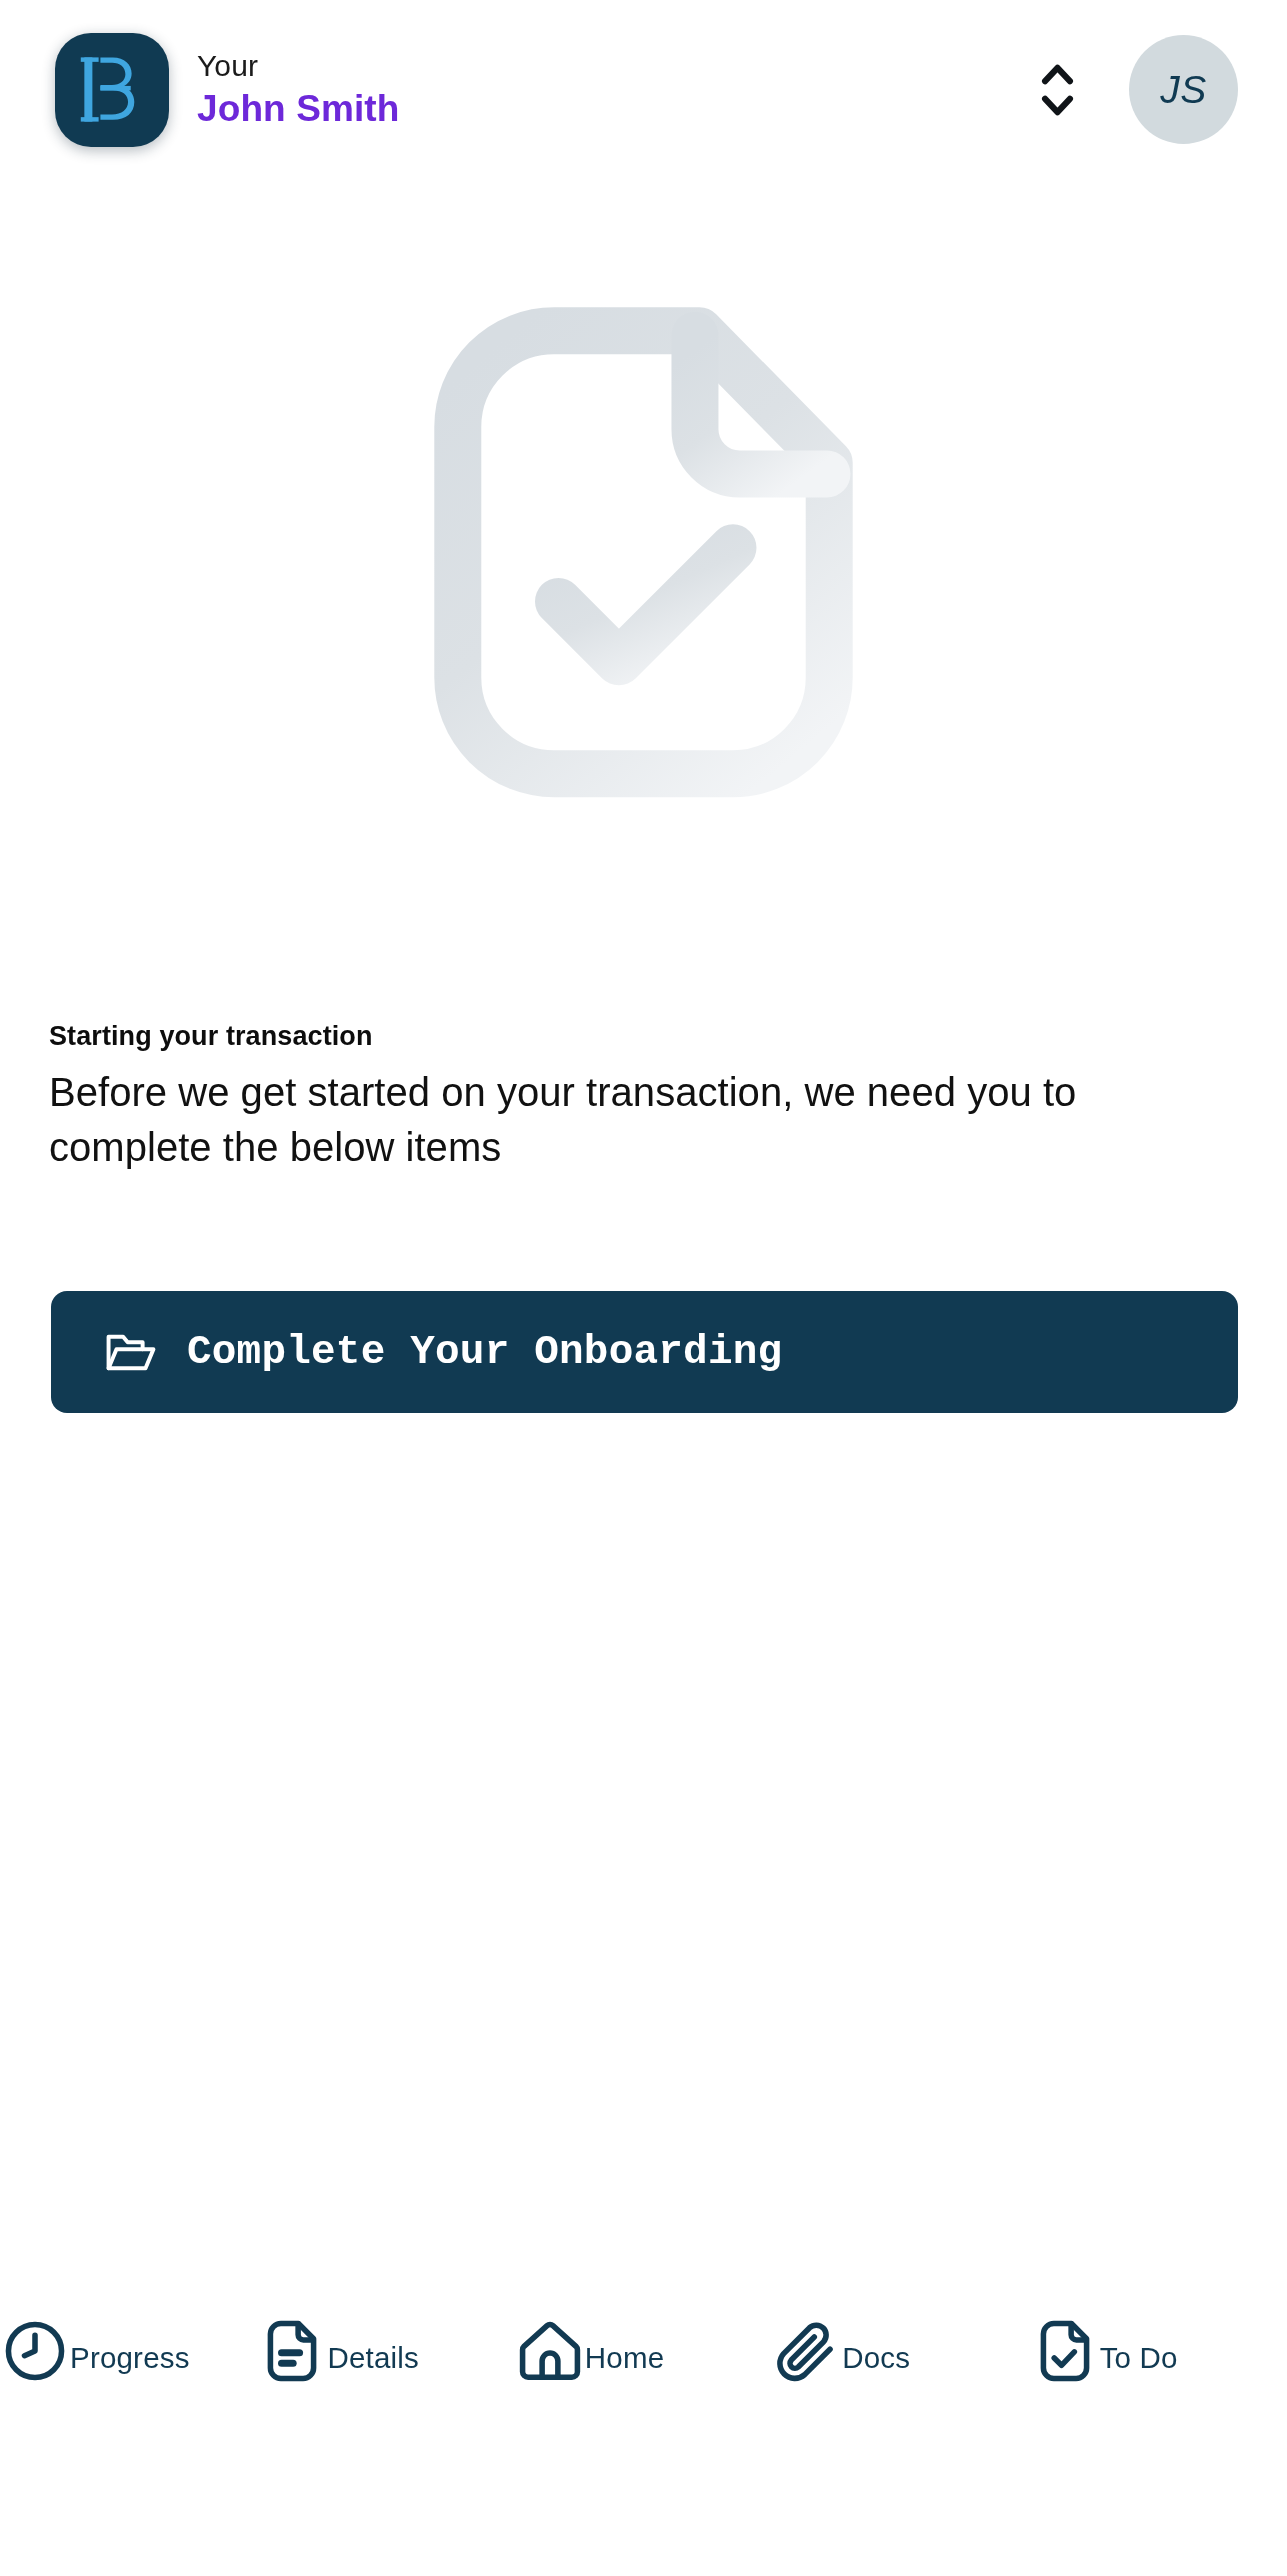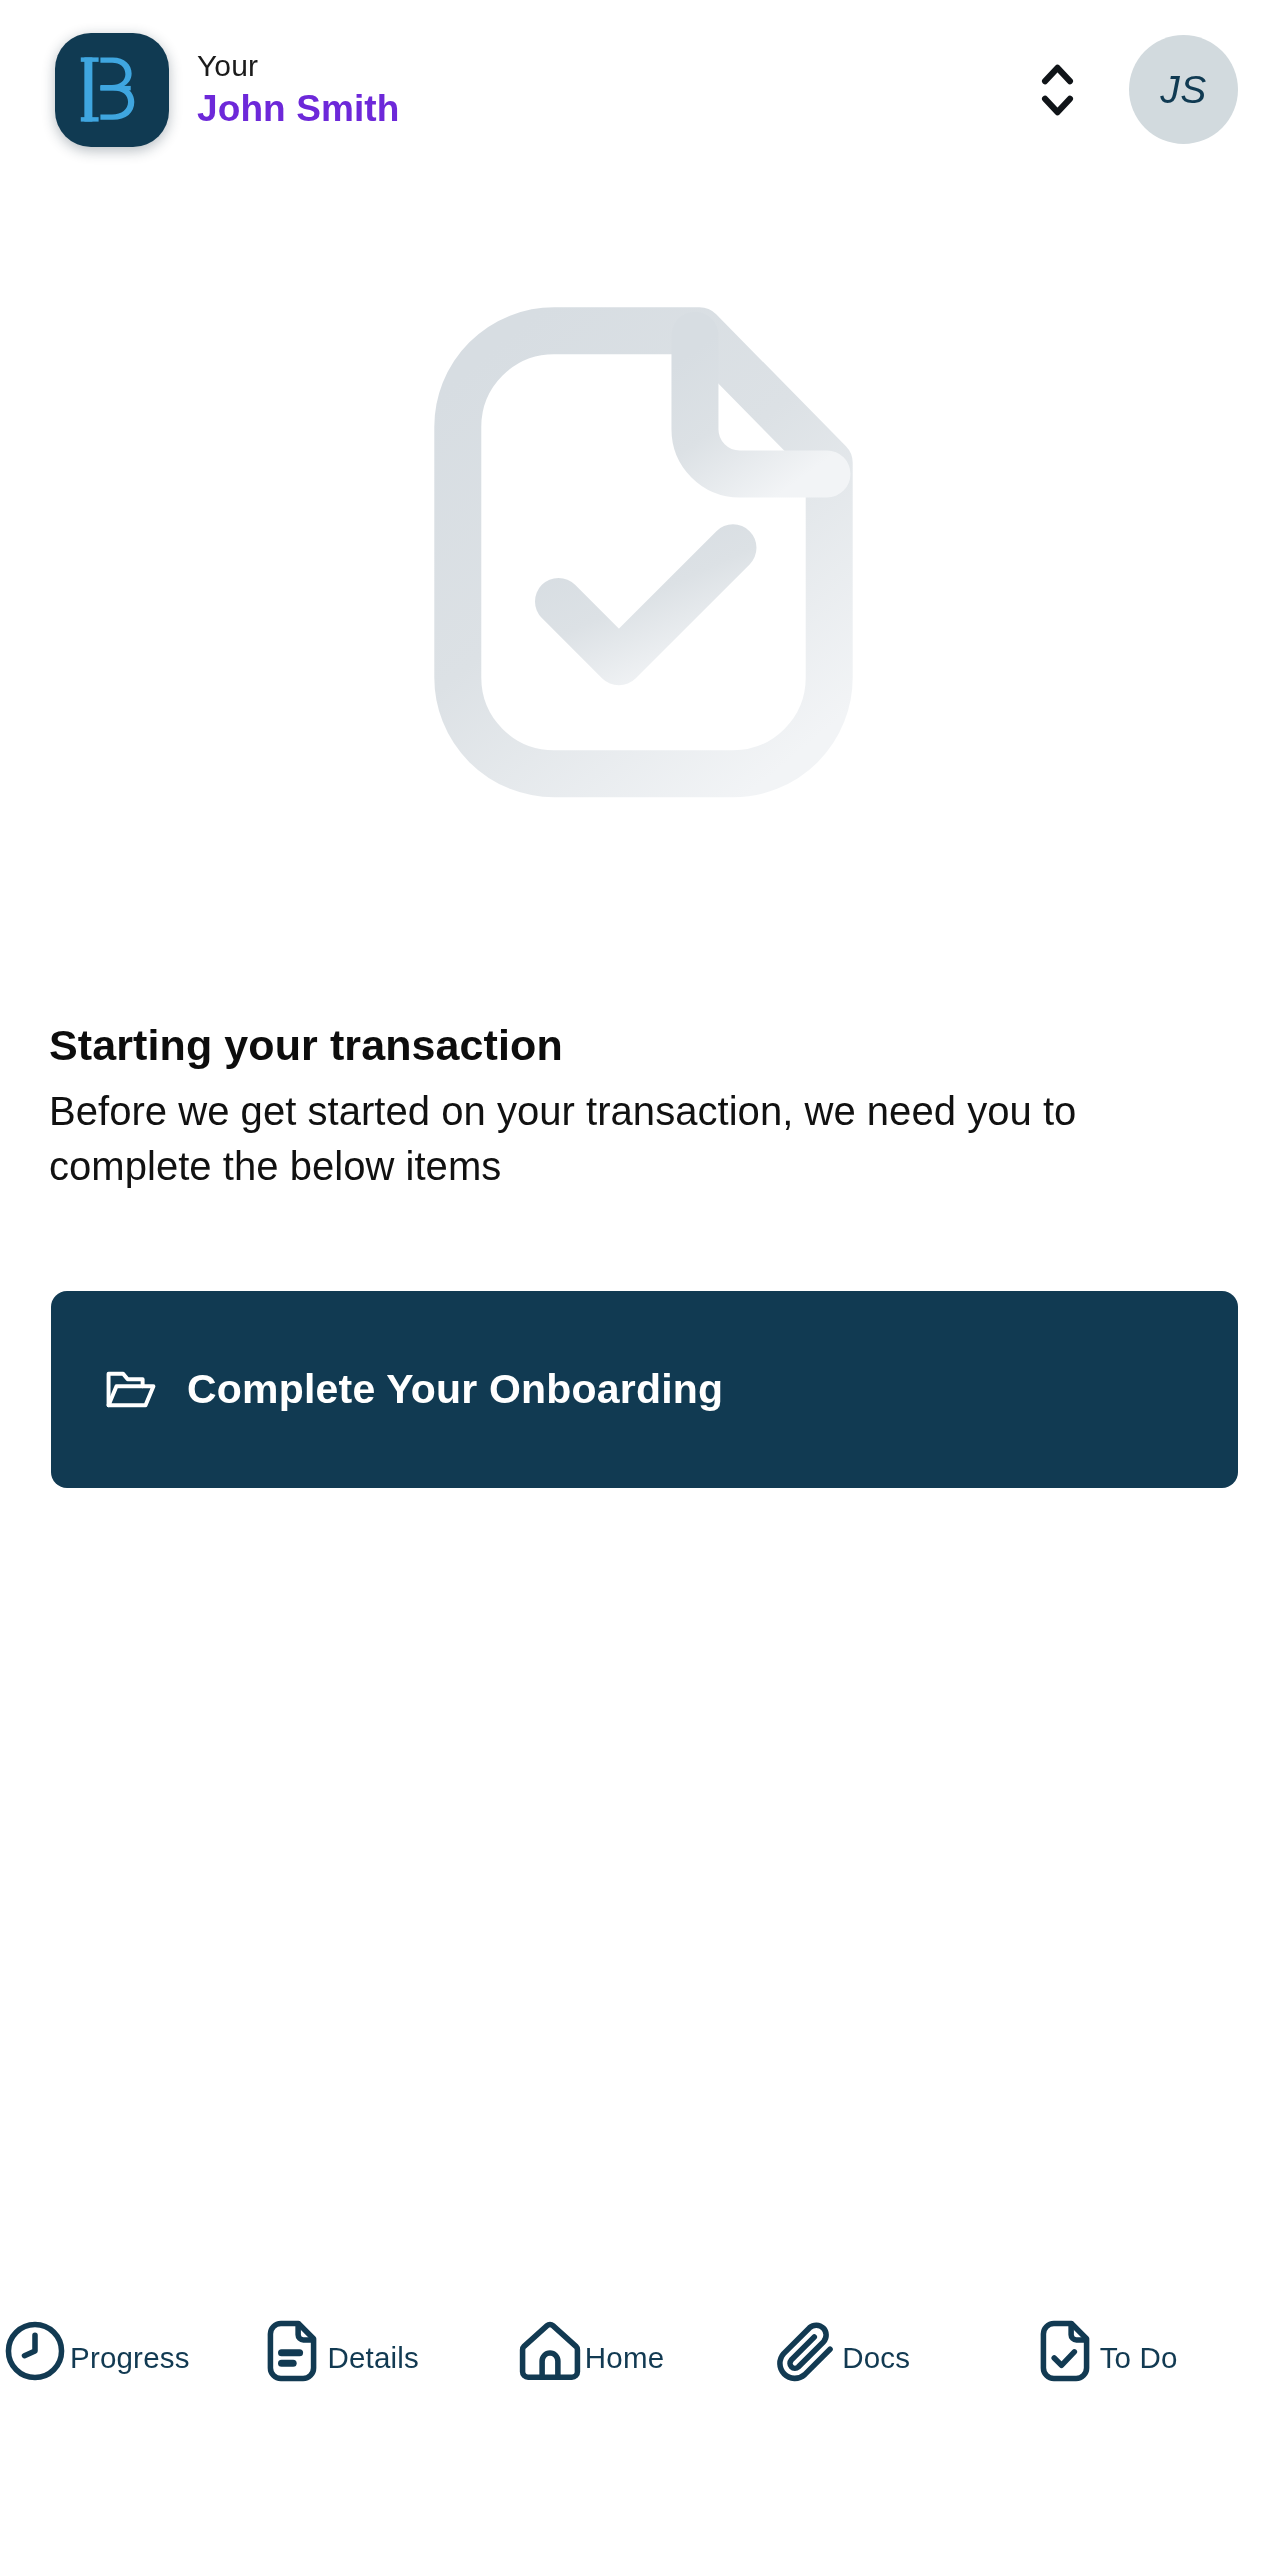--- a/index.html
+++ b/index.html
@@ -125,21 +125,21 @@
   .hero svg { display: block; }
 
   
   .copy {
     position: absolute;
     top: 1020px;
     left: 49px;
     width: 1190px;
   }
   .copy-heading {
-    font-size: 43px;
+    font-size: 27px;
     font-weight: 700;
     color: #0d0d0d;
     letter-spacing: 0.1px;
     line-height: 1.2;
   }
   .copy-body {
     margin-top: 12.5px;
     font-size: 40px;
     font-weight: 400;
     color: #111111;
@@ -147,30 +147,30 @@
     letter-spacing: 0.04px;
     max-width: 1154px;
   }
 
   
   .cta {
     position: absolute;
     top: 1291px;
     left: 51px;
     width: 1187px;
-    height: 197px;
+    height: 122px;
     background: #113A52;
     border: none;
     border-radius: 16px;
     display: flex;
     align-items: center;
     padding-left: 52px;
     box-sizing: border-box;
     cursor: pointer;
-    font-family: Liberation Sans, sans-serif;
+    font-family: Liberation Mono, monospace;
   }
   .cta-icon {
     flex: 0 0 auto;
     display: flex;
     align-items: center;
     justify-content: center;
     width: 55px;
     height: 55px;
   }
   .cta-label {

